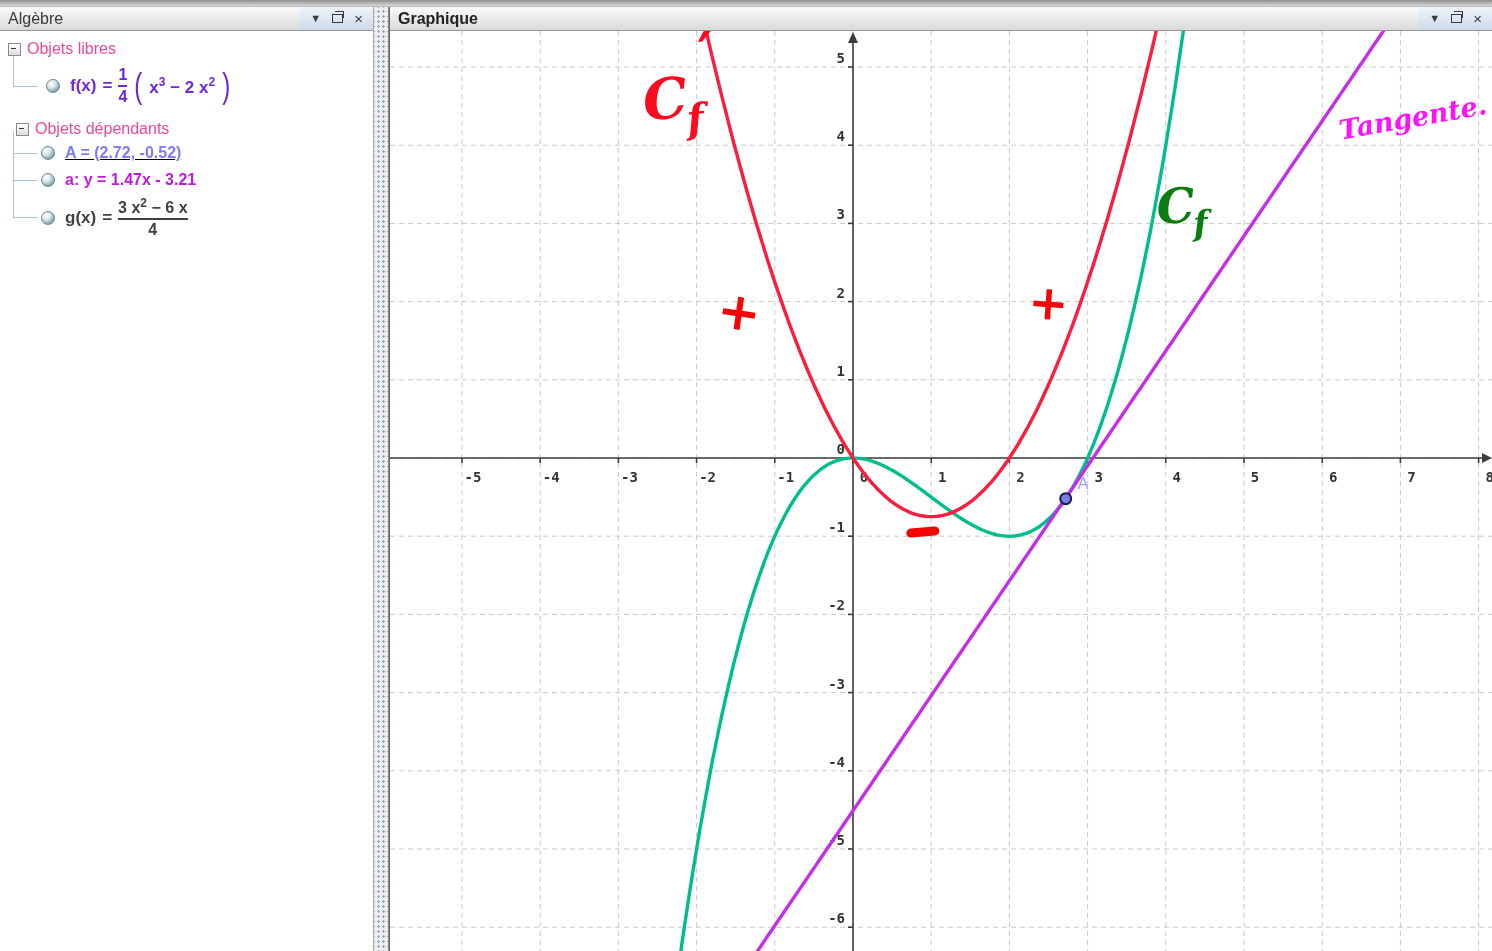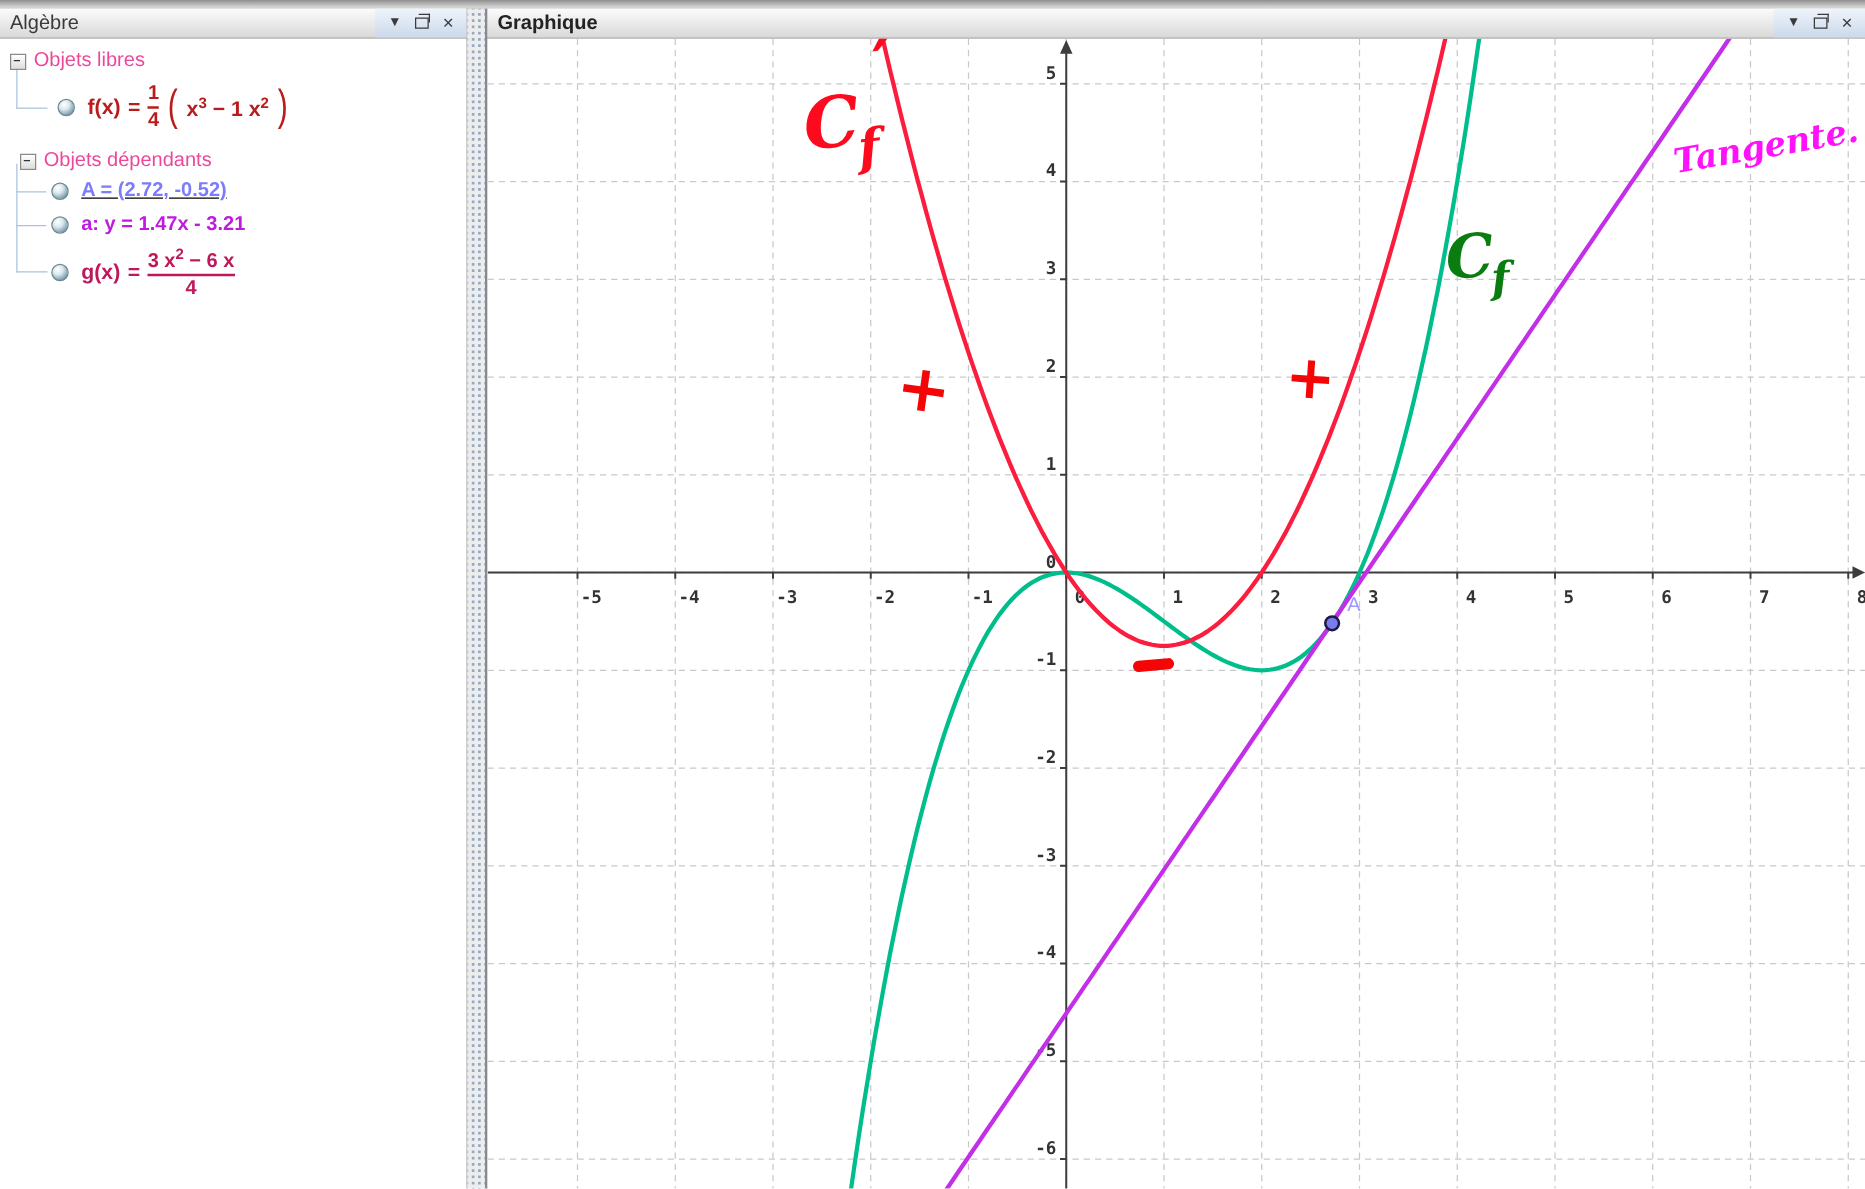--- a/index.html
+++ b/index.html
@@ -82,41 +82,41 @@
         <div class="connector" style="left:13px;top:122px;width:24px;height:1px;background:#a9c3de;"></div>
         <div class="connector" style="left:13px;top:149px;width:24px;height:1px;background:#a9c3de;"></div>
 
         <div class="tree-abs" style="left:8px;top:9px;">
           <span class="collapse-box"></span>
           <span class="group-label">Objets libres</span>
         </div>
 
         <div class="tree-abs" style="left:46px;top:33px;height:44px;">
           <span class="sphere"></span>
-          <span class="math" style="color: #b91c1c;"><b>f(x)</b><span>=</span><span class="frac"><span>1</span><span class="bar"></span><span>4</span></span><span class="paren">(</span><span><span>x</span><sup>3</sup><span> − 1 x</span><sup>2</sup></span><span class="paren">)</span></span>
+          <span class="math" style="color: #6d28d9;"><b>f(x)</b><span>=</span><span class="frac"><span>1</span><span class="bar"></span><span>4</span></span><span class="paren">(</span><span><span>x</span><sup>3</sup><span> − 2 x</span><sup>2</sup></span><span class="paren">)</span></span>
         </div>
 
         <div class="tree-abs" style="left:16px;top:89px;">
           <span class="collapse-box"></span>
           <span class="group-label">Objets dépendants</span>
         </div>
 
         <div class="tree-abs" style="left:41px;top:112px;height:20px;text-decoration:underline;">
           <span class="sphere"></span>
           <span class="plain-item" style="color: rgb(124, 124, 250);">A = (2.72, -0.52)</span>
         </div>
 
         <div class="tree-abs" style="left:41px;top:139px;height:20px;">
           <span class="sphere"></span>
           <span class="plain-item" style="color: rgb(191, 27, 223);">a: y = 1.47x - 3.21</span>
         </div>
 
         <div class="tree-abs" style="left:41px;top:164px;height:46px;">
           <span class="sphere"></span>
-          <span class="math" style="color: #be185d;"><b>g(x)</b><span>=</span><span class="frac"><span><span>3 x</span><sup>2</sup><span> − 6 x</span></span><span class="bar"></span><span>4</span></span></span>
+          <span class="math" style="color: #404040;"><b>g(x)</b><span>=</span><span class="frac"><span><span>3 x</span><sup>2</sup><span> − 6 x</span></span><span class="bar"></span><span>4</span></span></span>
         </div>
 
       </div>
     </div>
 
     <div class="splitter"></div>
 
     <div class="graphics">
       <div class="panel-header">
         <span class="panel-title bold">Graphique</span>

